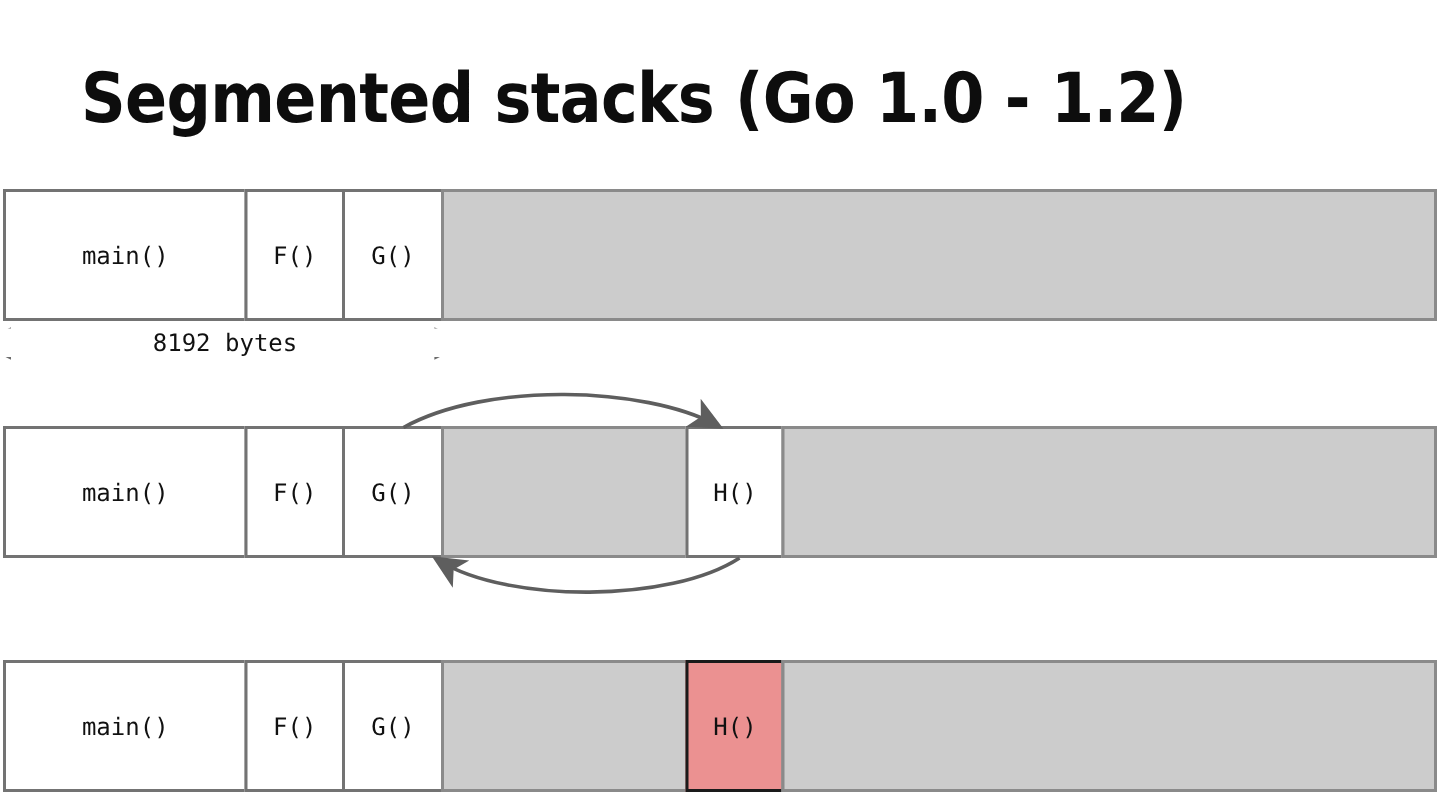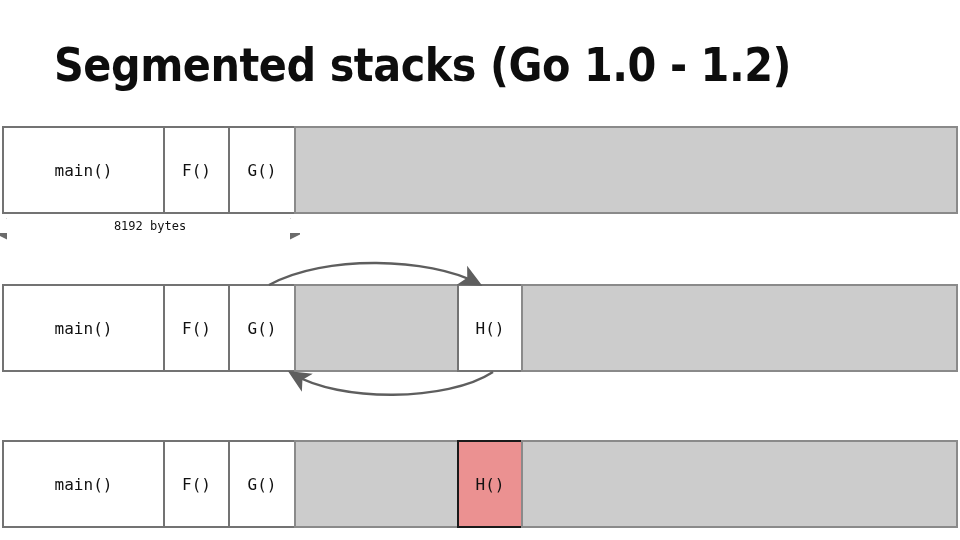--- a/index.html
+++ b/index.html
@@ -83,21 +83,21 @@
     height: 30px;
   }
   .dim svg { display: block; }
   .dim-label {
     position: absolute;
     left: 0;
     top: 219px;
     width: 300px;
     text-align: center;
     font-family: "DejaVu Sans Mono", "Liberation Mono", monospace;
-    font-size: 12px;
+    font-size: 16px;
     color: #111111;
     background: #ffffff;
     padding: 0 16px;
     box-sizing: border-box;
   }
   .dim-label span {
     background: #ffffff;
     padding: 0 6px;
   }
 

